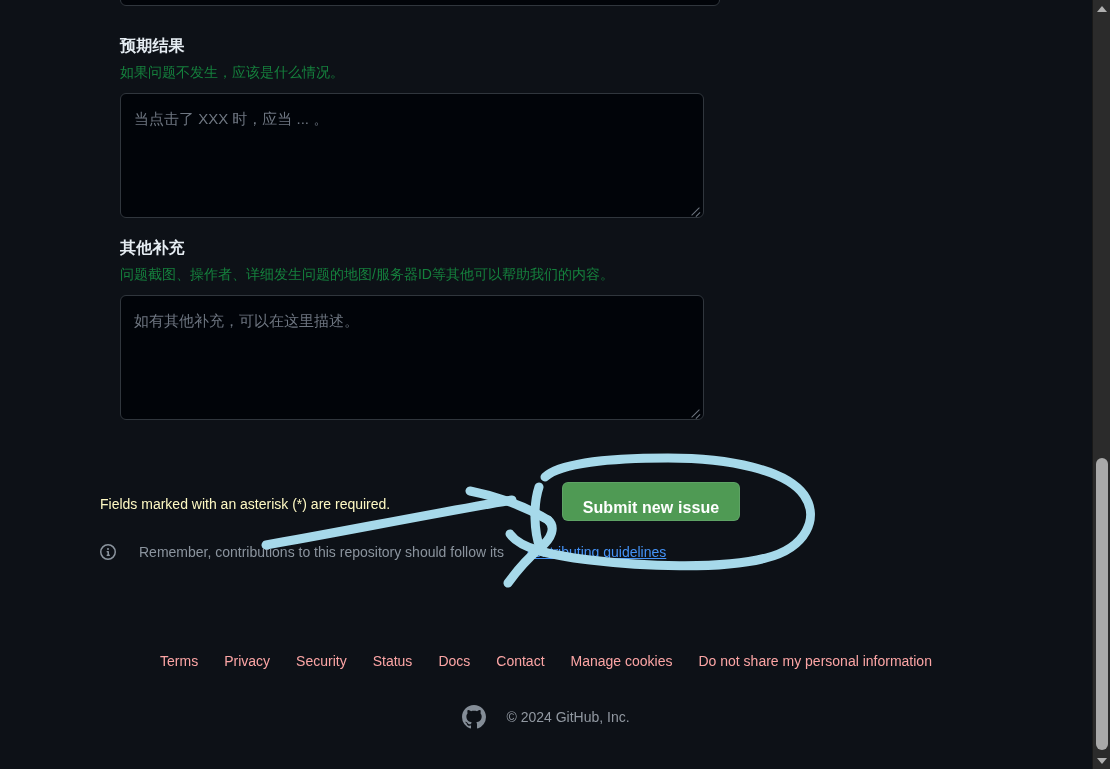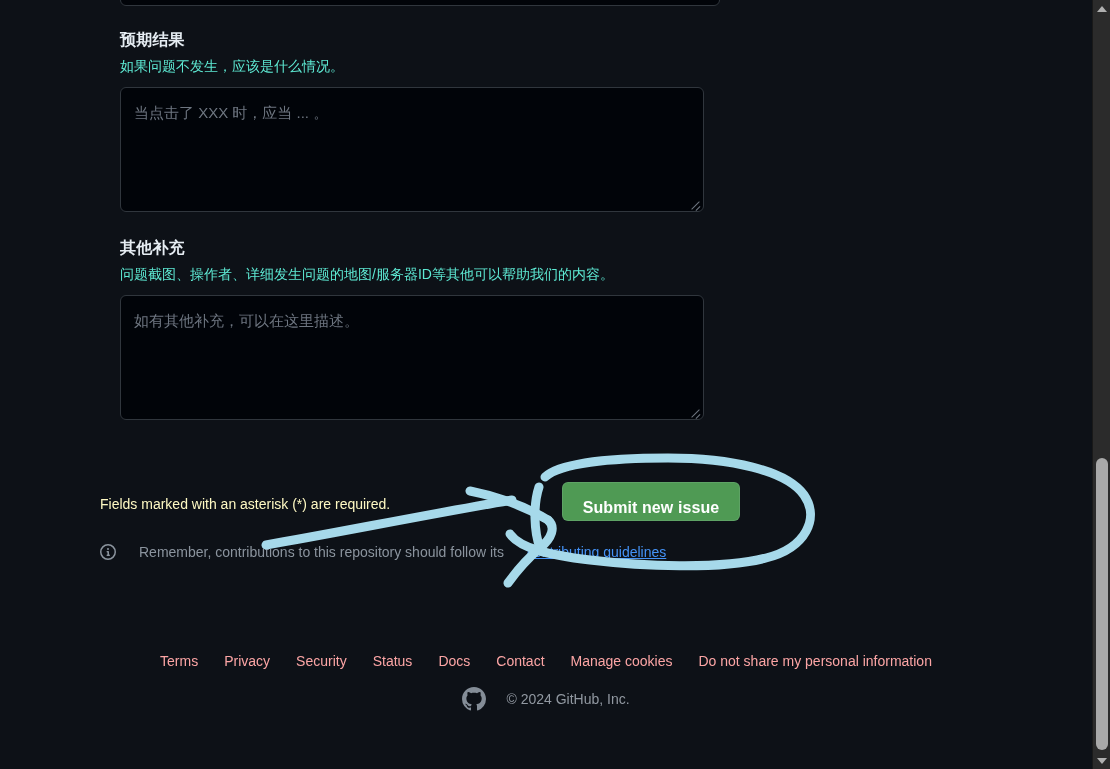--- a/index.html
+++ b/index.html
@@ -43,21 +43,21 @@
   .field { position: absolute; left: 120px; width: 600px; }
   .field-label {
     color: #e6edf3;
     font-size: 16px;
     font-weight: bold;
     line-height: 20px;
     margin: 0;
     letter-spacing: .2px;
   }
   .field-desc {
-    color: #5eead4;
+    color: #15803d;
     font-size: 14px;
     line-height: 20px;
     margin: 6px 0 0 0;
   }
   .textarea {
     margin-top: 11px;
     width: 584px;
     background: #010409;
     border: 1px solid #30363d;
     border-radius: 6px;
@@ -160,21 +160,21 @@
     gap: 26px;
     font-size: 14px;
     line-height: 22px;
   }
   .footer-links a {
     color: #fca5a5;
     text-decoration: none;
     white-space: nowrap;
   }
   .footer-copy {
-    margin-top: 15px;
+    margin-top: 33px;
     display: flex;
     justify-content: center;
     align-items: center;
     gap: 20px;
     color: #9198a1;
     font-size: 14px;
   }
   .gh-logo { width: 24px; height: 24px; display: block; }
 
   
@@ -219,21 +219,21 @@
   }
 </style>
 </head>
 <body>
 
 <div class="viewport">
   <div class="page">
 
     <div class="cut-textarea"></div>
 
-    <div class="field" style="top:30px;">
+    <div class="field" style="top:36px;">
       <div class="field-label">预期结果</div>
       <div class="field-desc">如果问题不发生，应该是什么情况。</div>
       <div class="textarea" style="height:125px;">
         <span class="ph">当点击了 XXX 时，应当 ... 。</span>
         <span class="resize-grip"></span>
       </div>
     </div>
 
     <div class="field" style="top:238px;">
       <div class="field-label">其他补充</div>

